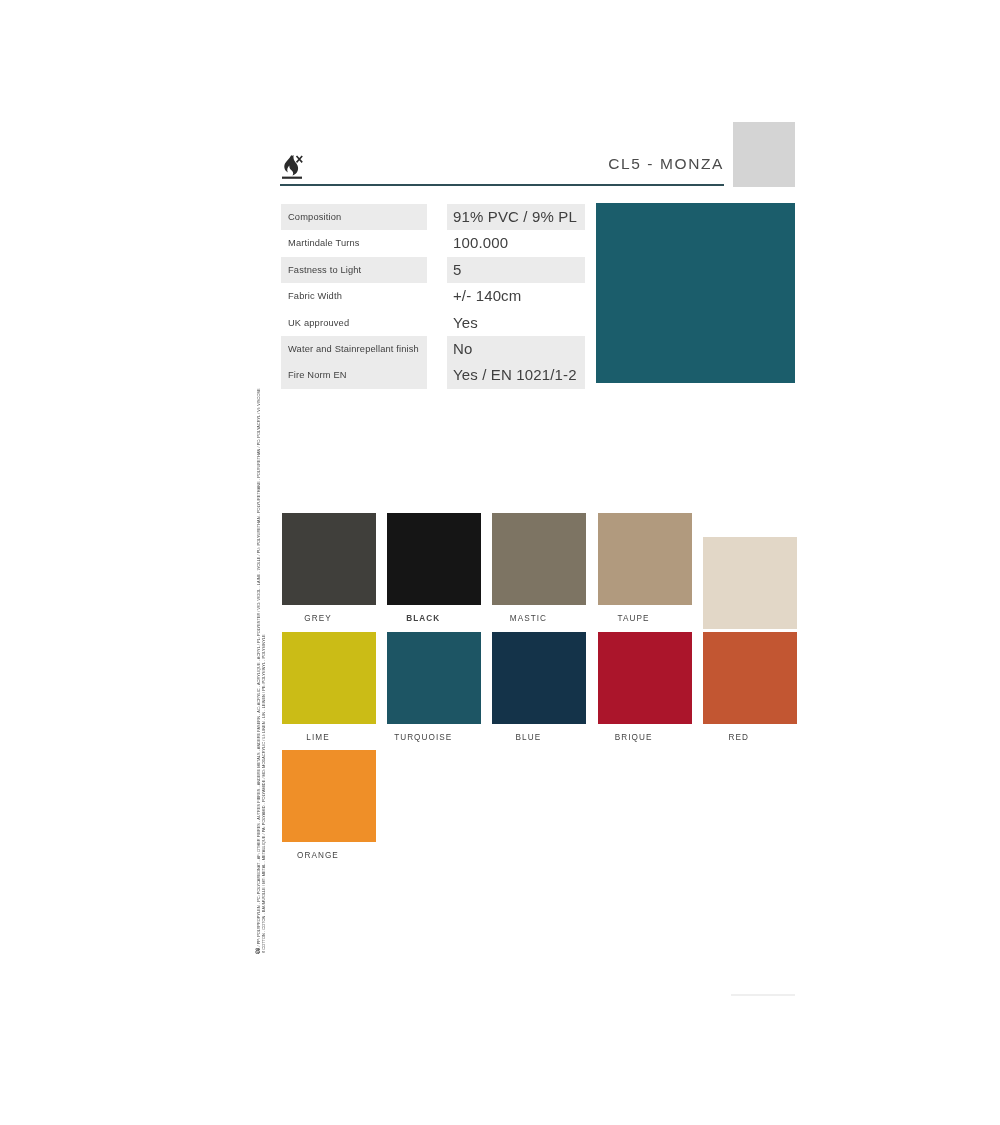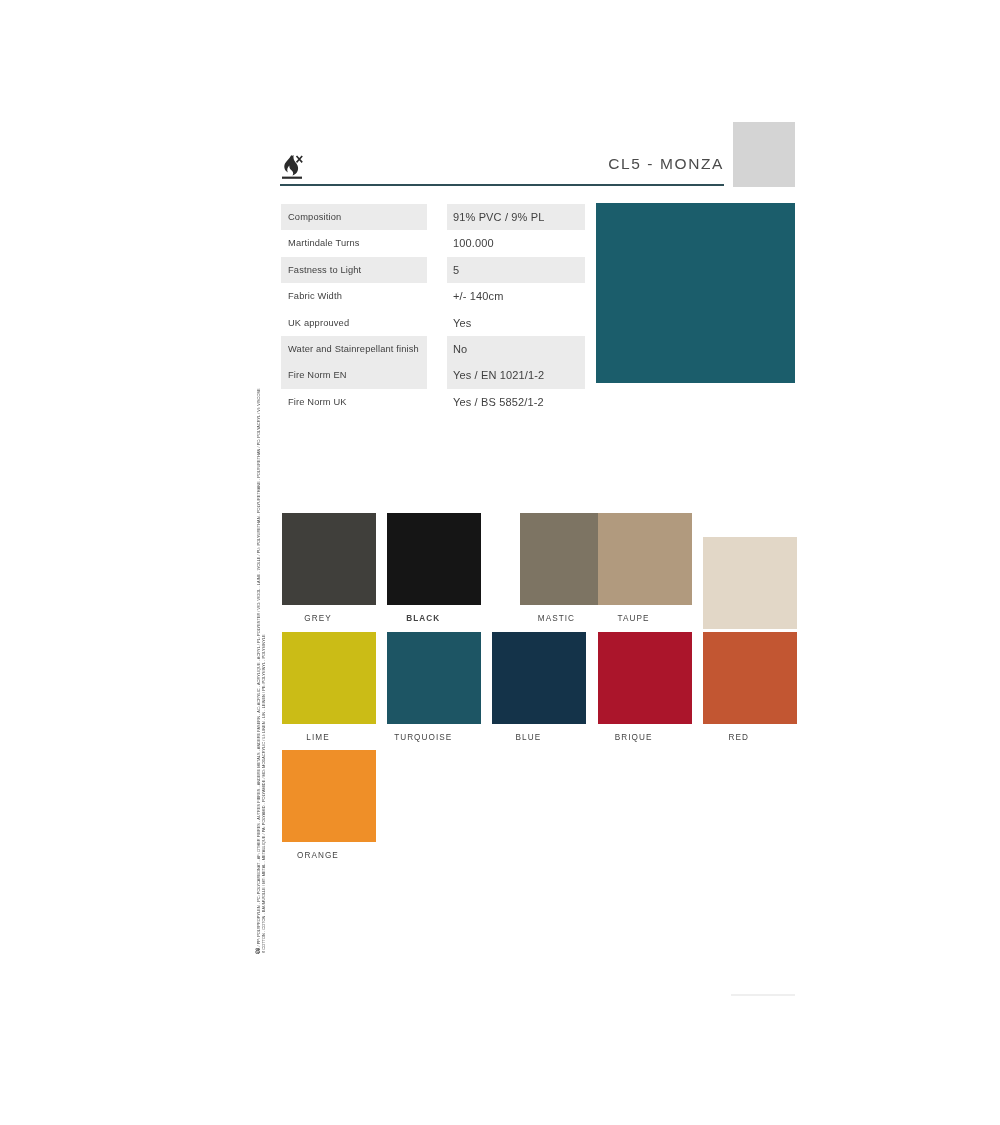--- a/index.html
+++ b/index.html
@@ -99,21 +99,21 @@
     letter-spacing: 0.15px;
     white-space: nowrap;
     overflow: hidden;
   }
   .spec-value {
     width: 140px;
     height: 26.4px;
     line-height: 26.4px;
     padding-left: 6px;
     box-sizing: border-box;
-    font-size: 11px;
+    font-size: 15px;
     color: #3f3f3f;
     letter-spacing: 0.15px;
     white-space: nowrap;
     overflow: hidden;
     margin-left: 20px;
   }
 
   
   .hero-swatch {
     position: absolute;
@@ -229,38 +229,34 @@
         <div class="spec-value">Yes</div>
       </div>
       <div class="spec-row shaded">
         <div class="spec-label">Water and Stainrepellant finish</div>
         <div class="spec-value">No</div>
       </div>
       <div class="spec-row shaded">
         <div class="spec-label">Fire Norm EN</div>
         <div class="spec-value">Yes / EN 1021/1-2</div>
       </div>
-      <div class="spec-row">
-        <div class="spec-label">Fire Norm UK</div>
-        <div class="spec-value">Yes / BS 5852/1-2</div>
-      </div>
     </div>
 
   <div class="hero-swatch" style="background: rgb(27, 93, 107);"></div>
 
   <div class="color-grid">
       <div class="color-cell" style="left: 0px; top: 0px;">
         <span class="color-chip" style="background: rgb(64, 63, 59);"></span>
         <div class="color-name">GREY</div>
       </div>
       <div class="color-cell" style="left: 105.2px; top: 0px; font-weight: bold;">
         <span class="color-chip" style="background: rgb(21, 21, 21);"></span>
         <div class="color-name">BLACK</div>
       </div>
-      <div class="color-cell" style="left: 210.4px; top: 0px; margin-left: 28px;">
+      <div class="color-cell" style="left: 210.4px; top: 0px;">
         <span class="color-chip" style="background: rgb(125, 116, 99);"></span>
         <div class="color-name">MASTIC</div>
       </div>
       <div class="color-cell" style="left: 315.6px; top: 0px;">
         <span class="color-chip" style="background: rgb(177, 154, 126);"></span>
         <div class="color-name">TAUPE</div>
       </div>
       <div class="color-cell" style="left: 420.8px; top: 0px; margin-top: 24px;">
         <span class="color-chip" style="background: rgb(226, 215, 199);"></span>
         <div class="color-name">BEIGE</div>

